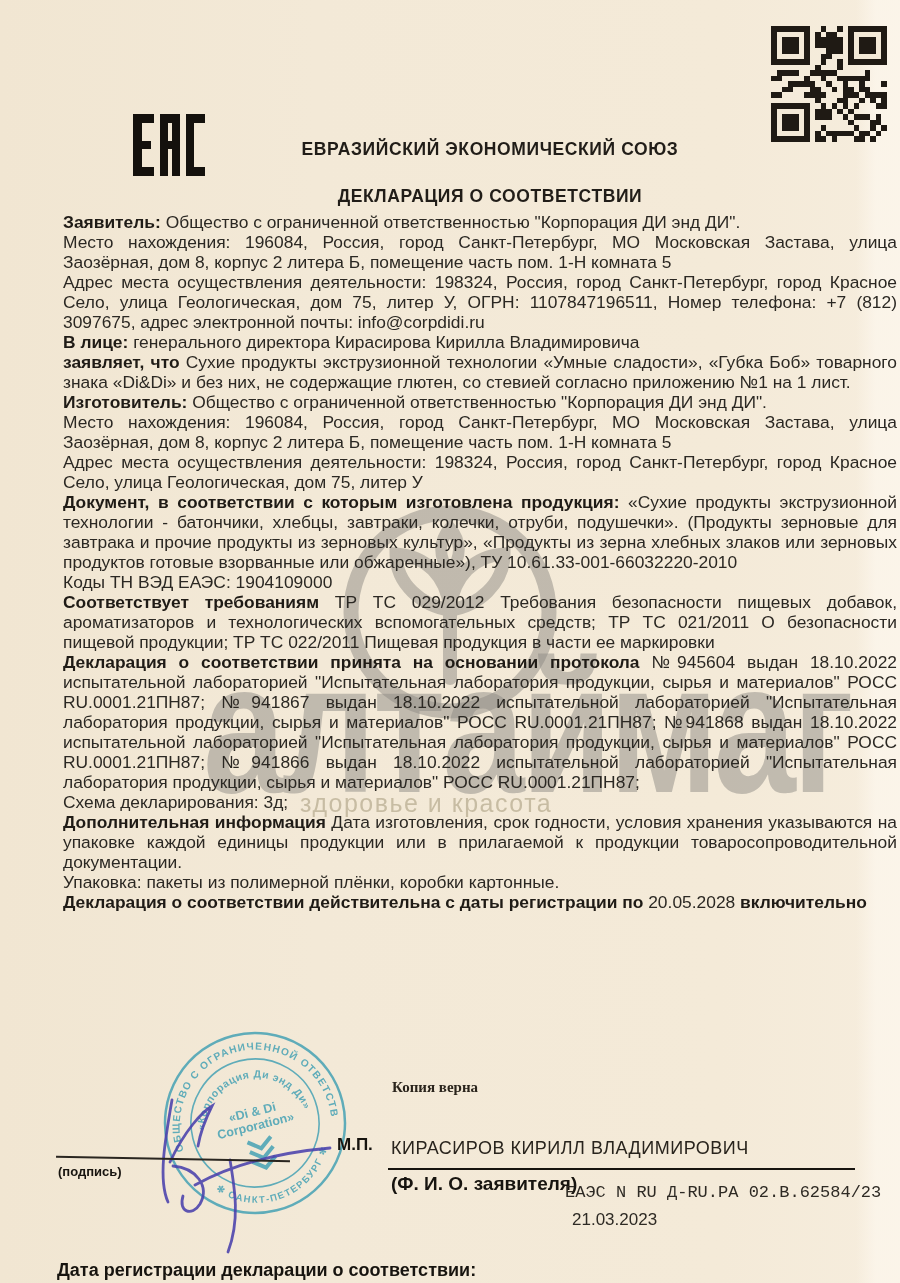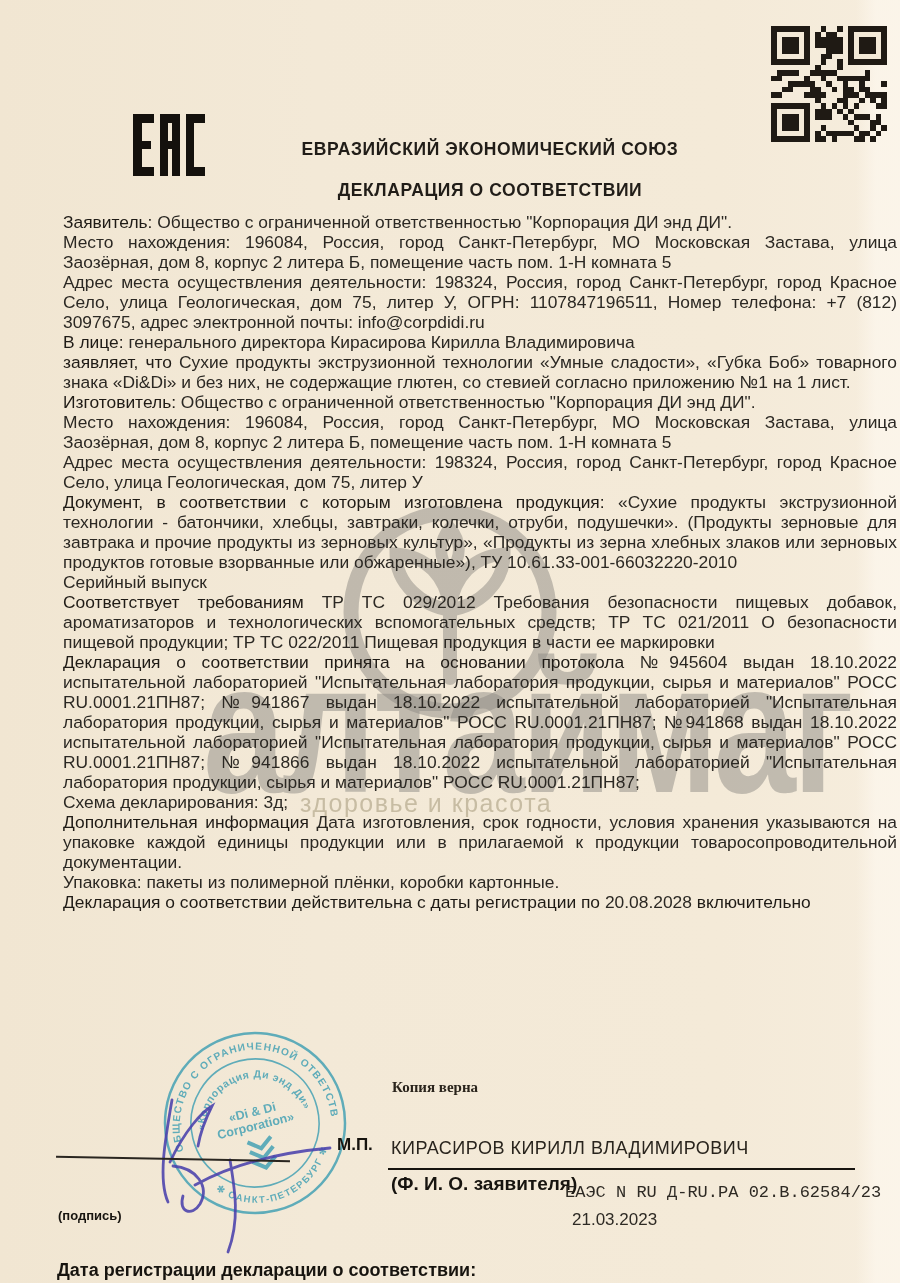--- a/index.html
+++ b/index.html
@@ -6,43 +6,43 @@
   .page{
     position:relative;width:900px;height:1283px;margin:0 auto;overflow:hidden;
     background:linear-gradient(90deg,#f1e6d2 0%,#f3e9d7 35%,#f4ead8 80%,#f6eddd 100%);
     font-family:"Liberation Sans",sans-serif;color:#2b2823;
   }
   .right-band{position:absolute;top:0;right:0;width:44px;height:100%;
     background:linear-gradient(90deg,rgba(252,246,236,0) 0%,rgba(252,246,236,.8) 45%);}
   
   .doc-header{position:absolute;left:80px;top:139px;width:820px;text-align:center;}
   .doc-header .t1{font-size:17.5px;font-weight:bold;letter-spacing:.6px;color:#211d18;}
-  .doc-header .t2{font-size:17.5px;font-weight:bold;letter-spacing:.6px;color:#211d18;margin-top:20px;}
+  .doc-header .t2{font-size:17.5px;font-weight:bold;letter-spacing:.6px;color:#211d18;margin-top:26px;}
   .eac{position:absolute;left:133px;top:114px;}
   .qr{position:absolute;left:766px;top:26px;}
   
   .doc-body{position:absolute;left:63px;top:212px;width:834px;font-size:17.4px;line-height:20px;}
   .doc-body p{margin:0;}
   .doc-body p.j{text-align:justify;}
-  .doc-body .b{font-weight:normal;color:#1f1b16;}
+  .doc-body .b{font-weight:bold;color:#1f1b16;}
   
   .wm-circle{position:absolute;left:338px;top:500px;opacity:.48;}
   .wm-brand{position:absolute;left:203px;top:622px;font-size:185px;font-weight:bold;
     color:#8f8c86;opacity:.5;white-space:nowrap;letter-spacing:-4px;
     transform:scaleX(.8);transform-origin:left center;}
   .wm-tagline{position:absolute;left:300px;top:789px;font-size:25px;color:#c3b89e;
     opacity:.9;letter-spacing:1.5px;white-space:nowrap;text-align:center;}
   
   .stamp{position:absolute;left:160px;top:1028px;opacity:.82;}
   .signature{position:absolute;left:140px;top:1058px;}
   .copy-note{position:absolute;left:392px;top:1079px;font-family:"Liberation Serif",serif;
     font-weight:bold;font-size:15px;color:#2a241c;}
   .mp{position:absolute;left:337px;top:1135px;font-weight:bold;font-size:17px;color:#17140f;}
   .sig-line{position:absolute;left:56px;top:1158px;width:234px;border-top:2px solid #2a2620;transform:rotate(1.1deg);}
-  .sig-caption{position:absolute;left:58px;top:1164px;font-weight:bold;font-size:13px;color:#17140f;margin-top:44px;}
+  .sig-caption{position:absolute;left:58px;top:1164px;font-weight:bold;font-size:13px;color:#17140f;}
   .applicant-name{position:absolute;left:391px;top:1138px;font-size:18px;letter-spacing:.5px;color:#29241d;white-space:nowrap;}
   .name-line{position:absolute;left:388px;top:1168px;width:467px;border-top:2.5px solid #17140f;}
   .fio-caption{position:absolute;left:391px;top:1173px;font-weight:bold;font-size:19px;color:#17140f;}
   .reg-label-1{position:absolute;left:57px;top:1181px;font-weight:bold;font-size:18px;color:#17140f;white-space:nowrap;}
   .reg-value-1{position:absolute;left:565px;top:1183px;font-size:17px;color:#2e2a24;white-space:nowrap;font-family:Liberation Mono, monospace;}
   .reg-label-2{position:absolute;left:57px;top:1260px;font-weight:bold;font-size:18px;color:#17140f;white-space:nowrap;}
   .reg-value-2{position:absolute;left:572px;top:1210px;font-size:17px;color:#2e2a24;white-space:nowrap;}
 </style>
 </head>
 <body>
@@ -227,27 +227,27 @@
   <div class="doc-body">
       <p><span class="b">Заявитель: </span><span>Общество с ограниченной ответственностью "Корпорация ДИ энд ДИ".</span></p>
       <p class="j"><span>Место нахождения: 196084, Россия, город Санкт-Петербург, МО Московская Застава, улица Заозёрная, дом 8, корпус 2 литера Б, помещение часть пом. 1-Н комната 5</span></p>
       <p class="j"><span>Адрес места осуществления деятельности: 198324, Россия, город Санкт-Петербург, город Красное Село, улица Геологическая, дом 75, литер У, ОГРН: 1107847196511, Номер телефона: +7 (812) 3097675, адрес электронной почты: info@corpdidi.ru</span></p>
       <p><span class="b">В лице: </span><span>генерального директора Кирасирова Кирилла Владимировича</span></p>
       <p class="j"><span class="b">заявляет, что </span><span>Сухие продукты экструзионной технологии «Умные сладости», «Губка Боб» товарного знака «Di&amp;Di» и без них, не содержащие глютен, со стевией согласно приложению №1 на 1 лист.</span></p>
       <p><span class="b">Изготовитель: </span><span>Общество с ограниченной ответственностью "Корпорация ДИ энд ДИ".</span></p>
       <p class="j"><span>Место нахождения: 196084, Россия, город Санкт-Петербург, МО Московская Застава, улица Заозёрная, дом 8, корпус 2 литера Б, помещение часть пом. 1-Н комната 5</span></p>
       <p class="j"><span>Адрес места осуществления деятельности: 198324, Россия, город Санкт-Петербург, город Красное Село, улица Геологическая, дом 75, литер У</span></p>
       <p class="j"><span class="b">Документ, в соответствии с которым изготовлена продукция: </span><span>«Сухие продукты экструзионной технологии - батончики, хлебцы, завтраки, колечки, отруби, подушечки». (Продукты зерновые для завтрака и прочие продукты из зерновых культур», «Продукты из зерна хлебных злаков или зерновых продуктов готовые взорванные или обжаренные»), ТУ 10.61.33-001-66032220-2010</span></p>
-      <p><span>Серийный выпуск</span></p>
+      <p><span>Коды ТН ВЭД ЕАЭС: 1904109000</span></p>
       <p class="j"><span class="b">Соответствует требованиям </span><span>ТР ТС 029/2012 Требования безопасности пищевых добавок, ароматизаторов и технологических вспомогательных средств; ТР ТС 021/2011 О безопасности пищевой продукции; ТР ТС 022/2011 Пищевая продукция в части ее маркировки</span></p>
       <p class="j"><span class="b">Декларация о соответствии принята на основании протокола </span><span>№945604 выдан 18.10.2022 испытательной лабораторией "Испытательная лаборатория продукции, сырья и материалов" РОСС RU.0001.21ПН87; №941867 выдан 18.10.2022  испытательной лабораторией "Испытательная лаборатория продукции, сырья и материалов" РОСС RU.0001.21ПН87; №941868 выдан 18.10.2022 испытательной лабораторией "Испытательная лаборатория продукции, сырья и материалов" РОСС RU.0001.21ПН87; №941866 выдан 18.10.2022  испытательной лабораторией "Испытательная лаборатория продукции, сырья и материалов" РОСС RU.0001.21ПН87;</span></p>
       <p><span>Схема декларирования: 3д;</span></p>
       <p class="j"><span class="b">Дополнительная информация </span><span>Дата изготовления, срок годности, условия хранения указываются на упаковке каждой единицы продукции или в прилагаемой к продукции товаросопроводительной документации.</span></p>
       <p><span>Упаковка: пакеты из полимерной плёнки, коробки картонные.</span></p>
-      <p><span class="b">Декларация о соответствии действительна с даты регистрации по </span><span>20.08.2028 </span><span class="b">включительно</span></p>
+      <p><span class="b">Декларация о соответствии действительна с даты регистрации по </span><span>20.05.2028 </span><span class="b">включительно</span></p>
     </div>
 
   <div class="stamp">
     <svg width="190" height="190" viewBox="0 0 190 190">
       <defs>
         <path id="arcOuterTop" d="M 20 110 A 76 76 0 1 1 170 110"></path>
         <path id="arcOuterBottom" d="M 25 120 A 72 72 0 0 0 165 120"></path>
         <path id="arcInnerTop" d="M 44 112 A 52 52 0 1 1 146 112"></path>
       </defs>
       <g transform="rotate(-14 95 95)" fill="none" stroke="#3f9fb3">

